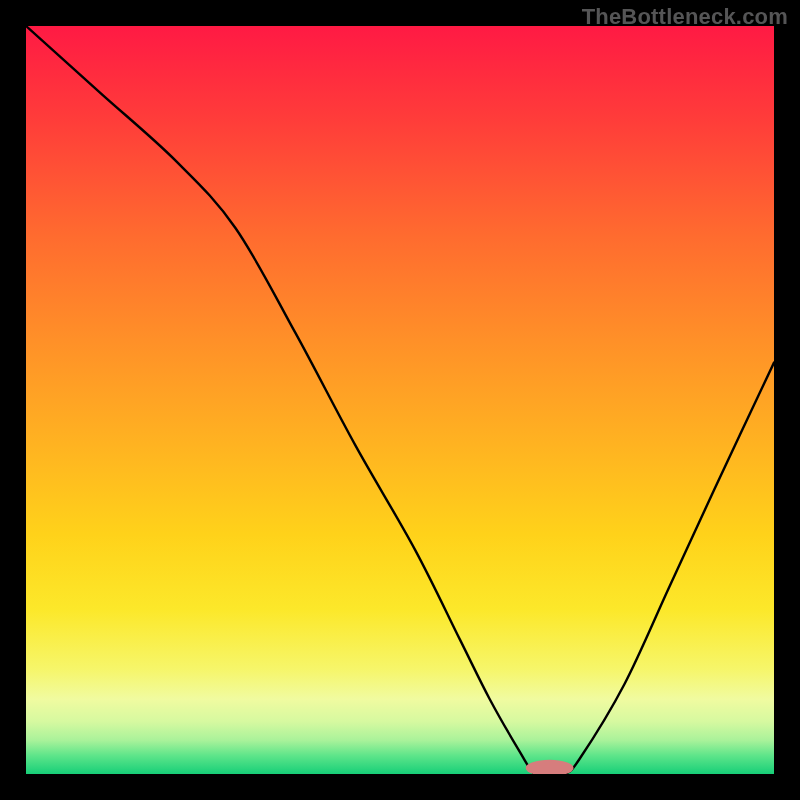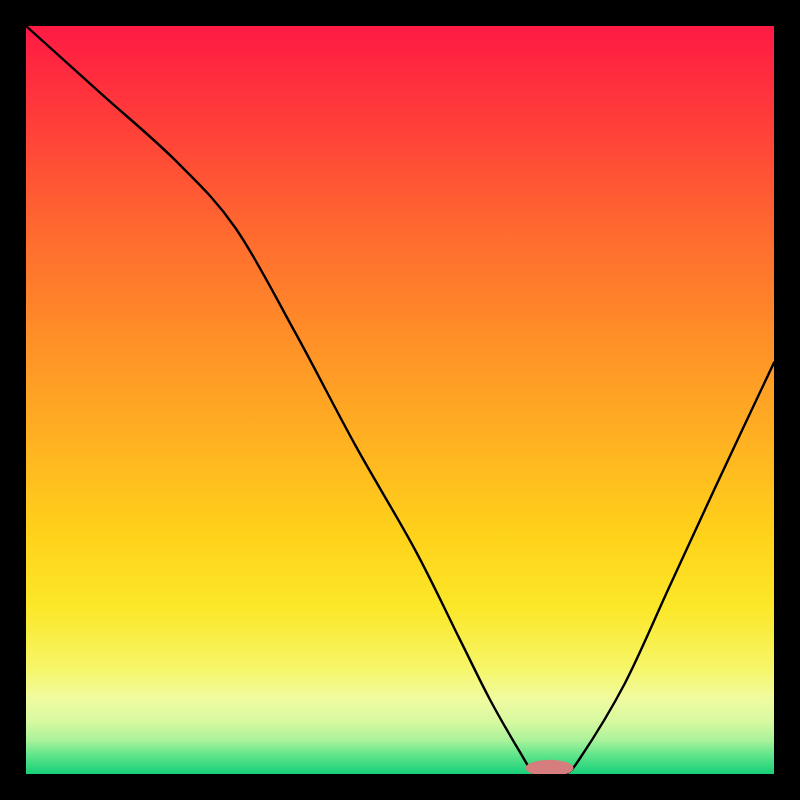--- a/index.html
+++ b/index.html
@@ -34,20 +34,21 @@
     width: 748px;
     height: 748px;
   }
   svg { display: block; }
 </style>
 </head>
 <body>
 
 <div class="frame">
 
+  <div class="attribution">TheBottleneck.com</div>
 
   <div class="plot-wrap">
     <svg id="chart-svg" viewBox="0 0 748 748" width="748" height="748">
       <defs>
         <linearGradient id="bg-grad" x1="0" y1="0" x2="0" y2="1">
             <stop offset="0%" stop-color="#ff1a44"></stop>
             <stop offset="12%" stop-color="#ff3b3a"></stop>
             <stop offset="28%" stop-color="#ff6b2f"></stop>
             <stop offset="42%" stop-color="#ff9028"></stop>
             <stop offset="56%" stop-color="#ffb321"></stop>

